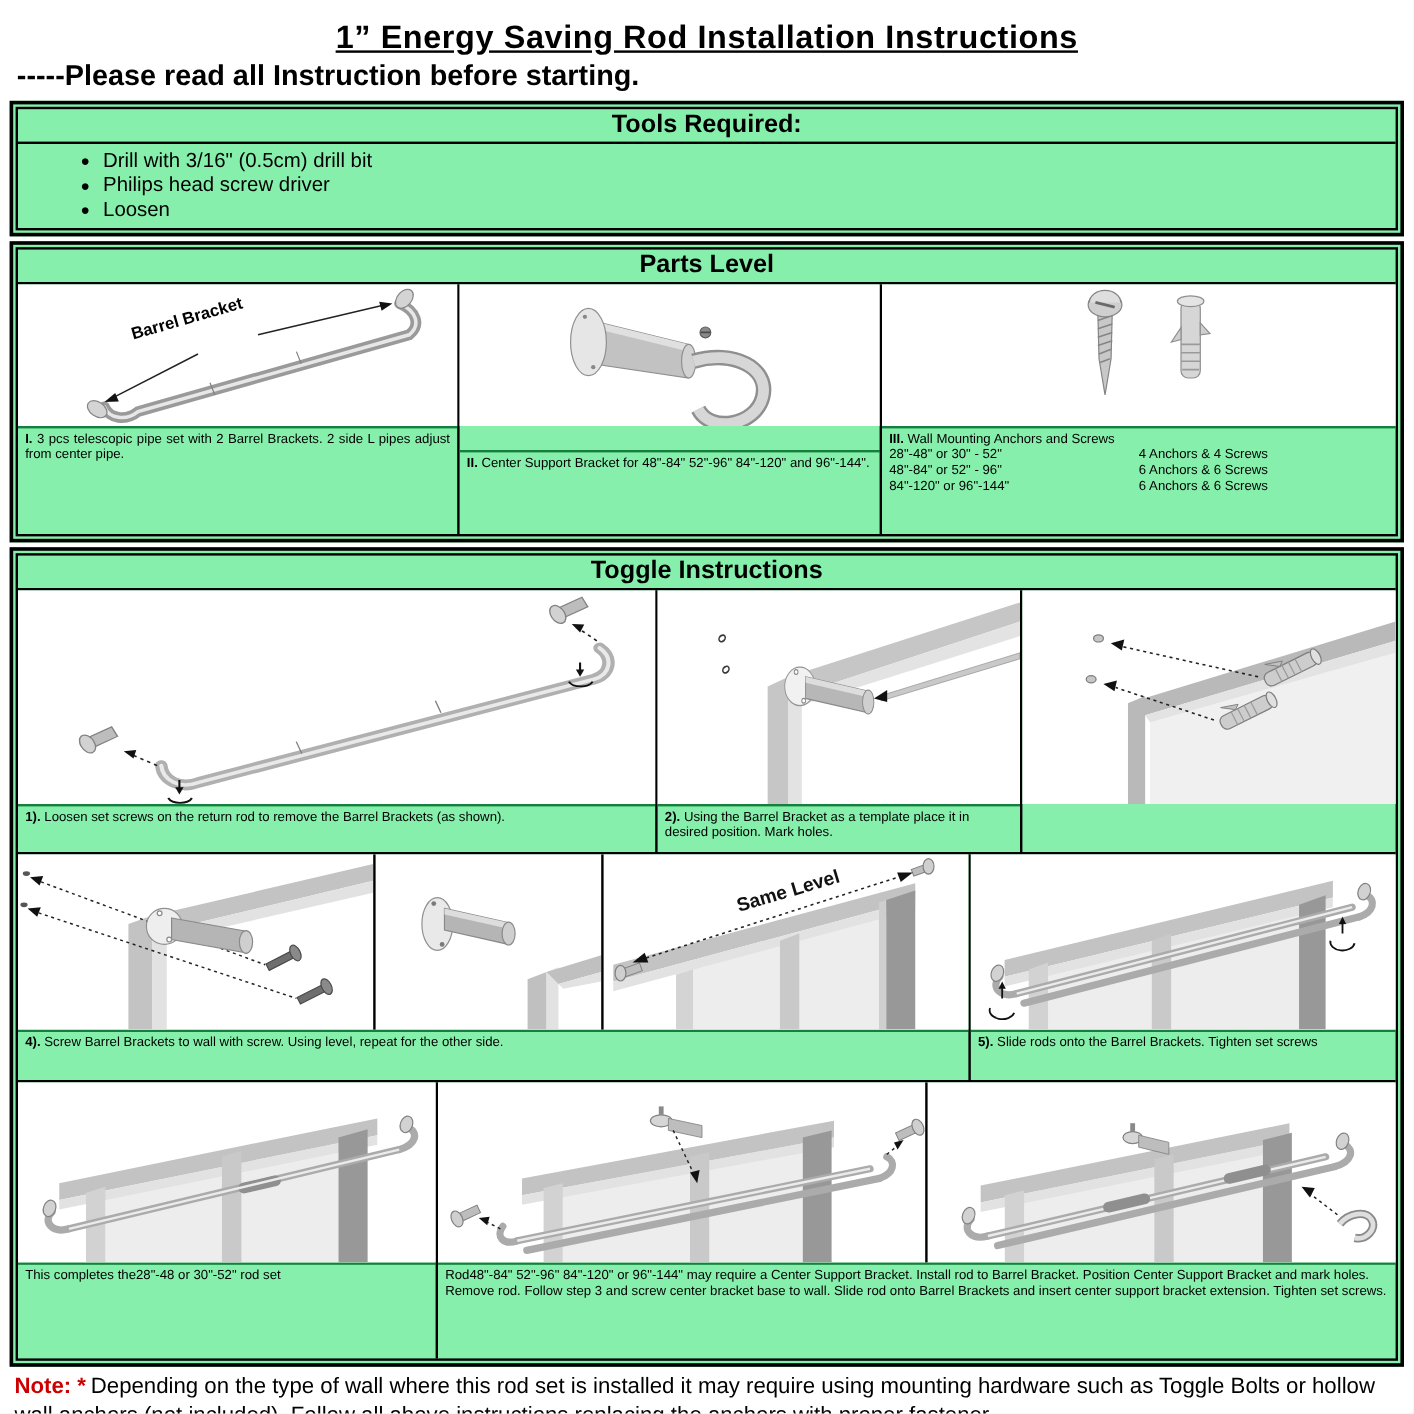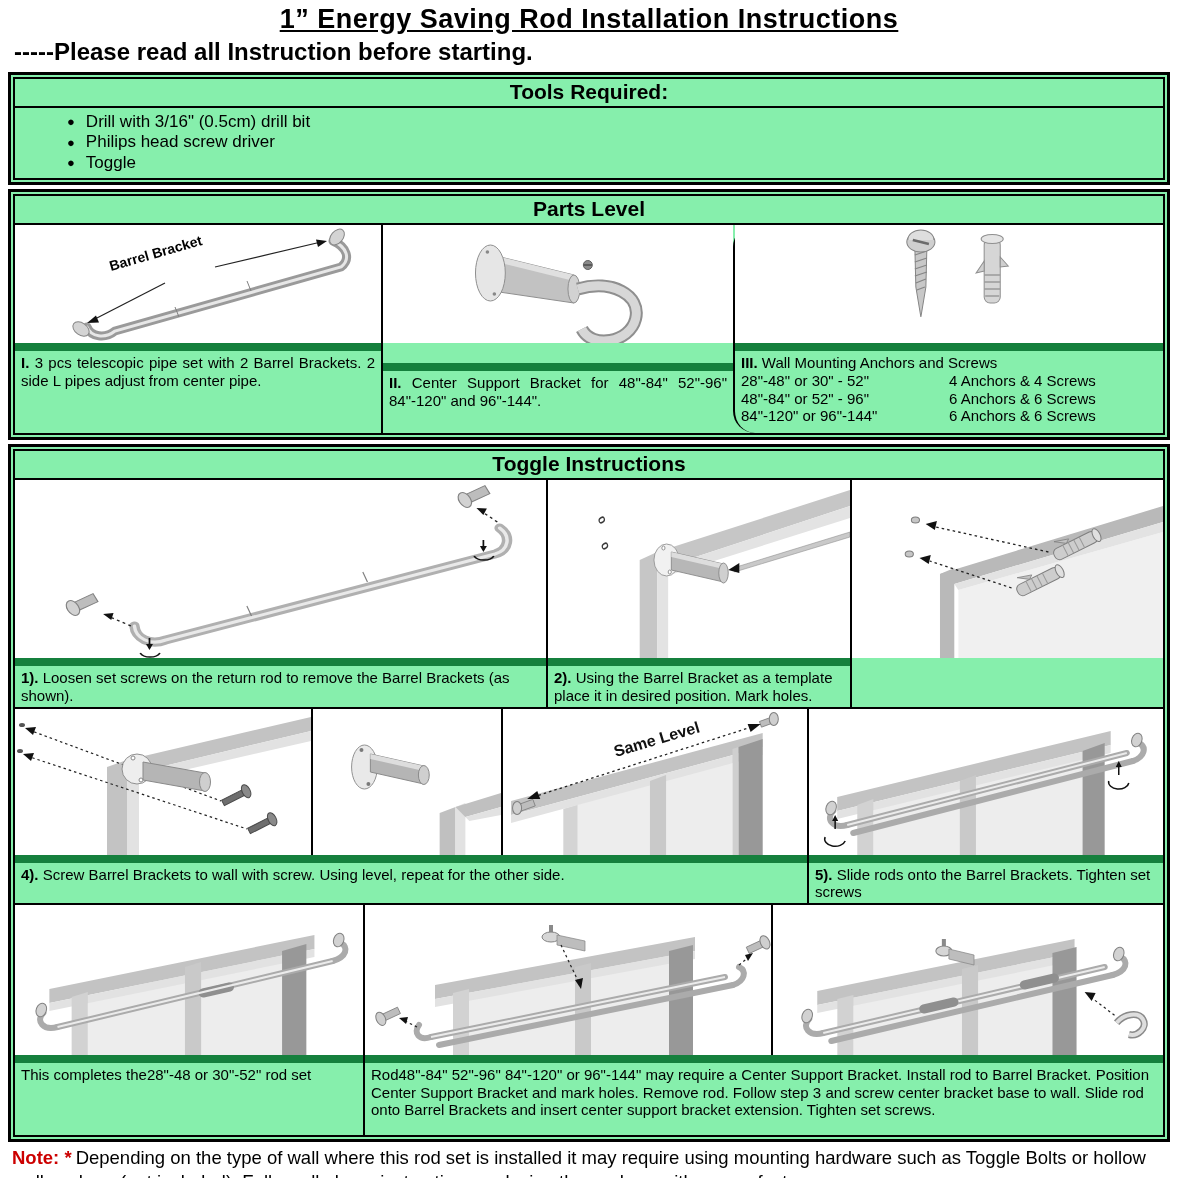--- a/index.html
+++ b/index.html
@@ -2,21 +2,21 @@
 <html><head>
 <meta charset="utf-8">
 <style>
   * { margin:0; padding:0; box-sizing:border-box; }
   html,body { background:#fff; }
   body {
     width:1178px; height:1178px; overflow:hidden;
     font-family:"Liberation Sans","DejaVu Sans",sans-serif;
     color:#000;
   }
-  .page { width:1178px; height:1178px; padding:2px 8px; }
+  .page { width:1178px; height:1178px; padding:14px 8px; }
 
   .title {
     text-align:center; font-size:27px; font-weight:bold;
     text-decoration:underline; letter-spacing:.5px; padding-top:2px;
   }
   .subtitle { font-size:24px; font-weight:bold; margin:3px 0 6px 6px; }
 
   .box { border:3px solid #000; padding:2px; margin-bottom:4px; background:#86efac; }
   .box-inner { border:2px solid #000; }
   .box-title {
@@ -29,27 +29,27 @@
   .tools-list li { font-size:17px; line-height:1.2; display:flex; align-items:center; }
   .bullet { font-size:13px; margin-right:11px; }
 
   
   .grid { display:flex; align-items:stretch; }
   .cell { display:flex; flex-direction:column; }
   .cell + .cell { border-left:2px solid #000; }
   .img { position:relative; overflow:hidden; background:#fff; }
   .img svg { display:block; width:100%; height:100%; }
   .cap {
-    border-top:8px solid #15803d; padding:3px 6px 2px;
-    font-size:15px; line-height:1.18;
+    border-top:2px solid #15803d; padding:3px 6px 2px;
+    font-size:11px; line-height:1.18;
   }
   .just { text-align:justify; }
 
   
-  .pcol1{ width:366px; } .pcol2{ width:352px;gap:20px; } .pcol3{ flex:1;border-radius:22px; }
+  .pcol1{ width:366px; } .pcol2{ width:352px;gap:20px; } .pcol3{ flex:1; }
   .pimg { height:118px; }
   .pcap { min-height:70px; }
   .arow { display:flex; }
   .asize { width:208px; flex:none; }
 
   
   .brow + .brow { border-top:2px solid #000; }
   .r1c1{ width:531px; } .r1c2{ width:304px; } .r1c3{ flex:1; }
   .r1 .img{ height:178px; } .r1 .cap{ min-height:40px; }
   .r2a{ width:792px; } .r2b{ flex:1; }
@@ -82,21 +82,21 @@
         <li>
             <span class="bullet">●</span>
             <span>Drill with 3/16" (0.5cm) drill bit</span>
           </li>
         <li>
             <span class="bullet">●</span>
             <span>Philips head screw driver</span>
           </li>
         <li>
             <span class="bullet">●</span>
-            <span>Toggle</span>
+            <span>Loosen</span>
           </li>
       </ul>
     </div>
   </div>
 
   <div class="box">
     <div class="box-inner">
       <div class="box-title">Parts Level</div>
       <div class="grid">
 

